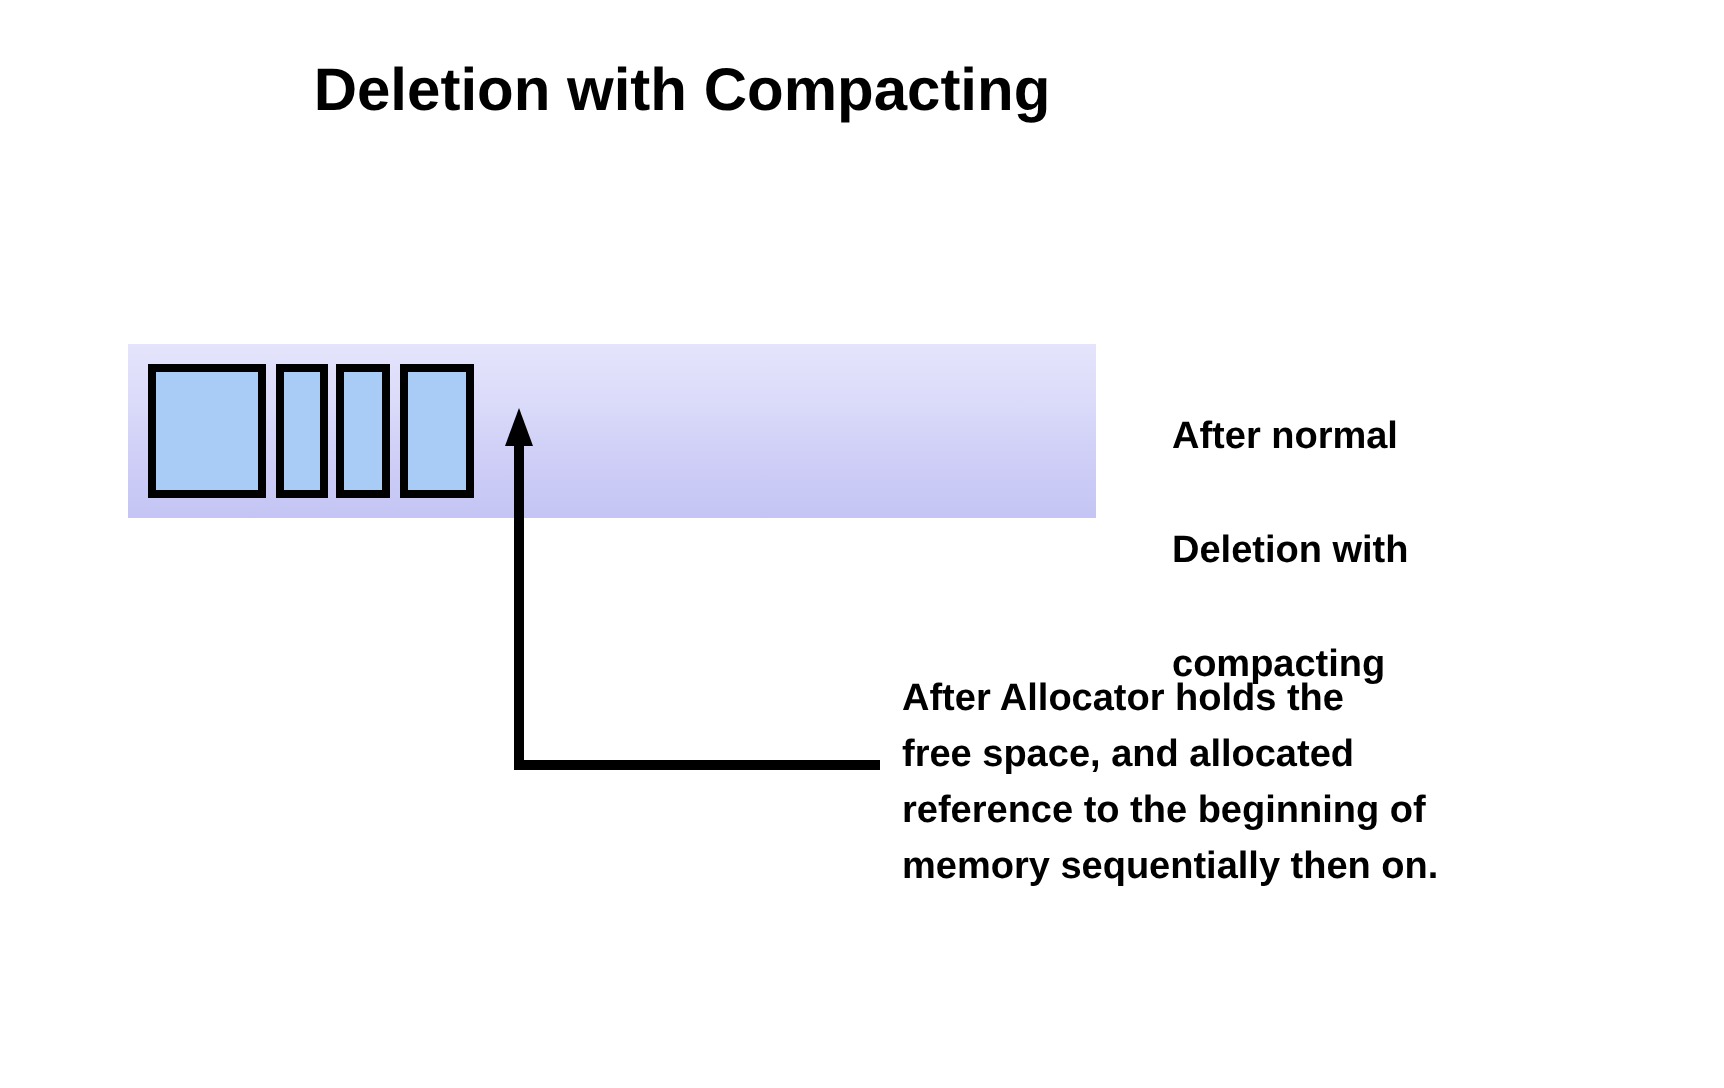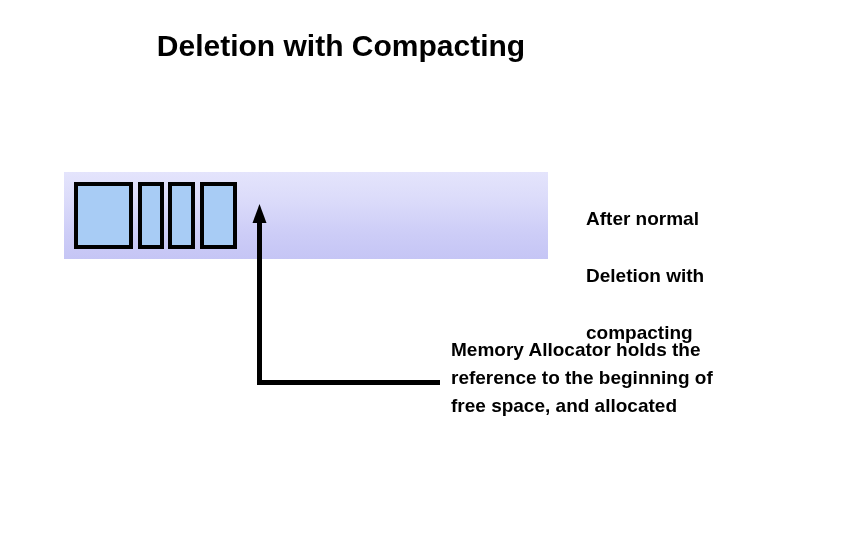--- a/index.html
+++ b/index.html
@@ -114,16 +114,17 @@
   <polygon points="14.5,6 21.5,25 7.5,25" fill="#000000"></polygon>
 </svg>
 
 <div id="bar-caption">
   <span class="caption-line">After normal</span>
   <span class="caption-line">Deletion with</span>
   <span class="caption-line">compacting</span>
 </div>
 
 <div id="allocator-note">
-  <span class="note-line">Memory Allocator holds the</span>
+  <span class="note-line">After Allocator holds the</span>
+  <span class="note-line">free space, and allocated</span>
   <span class="note-line">reference to the beginning of</span>
-  <span class="note-line">free space, and allocated</span>
+  <span class="note-line">memory sequentially then on.</span>
 </div>
 
 </body></html>

